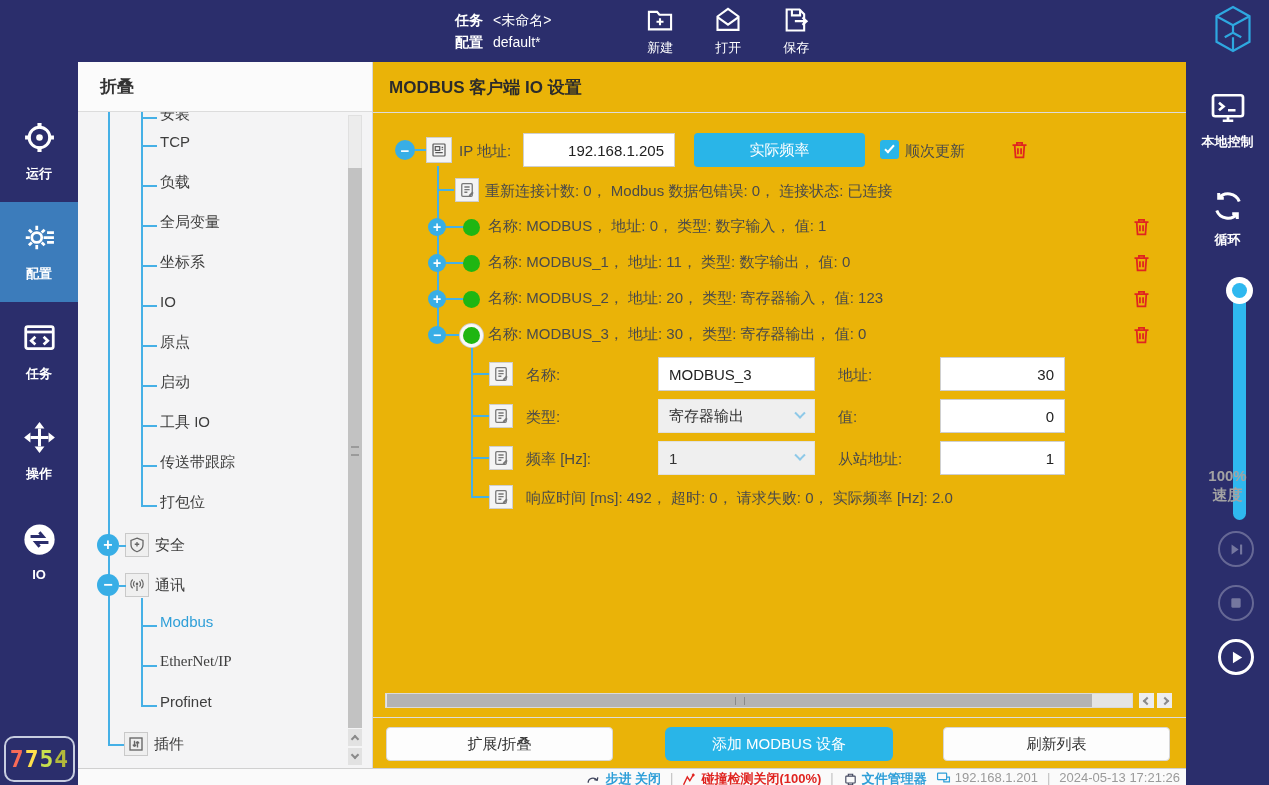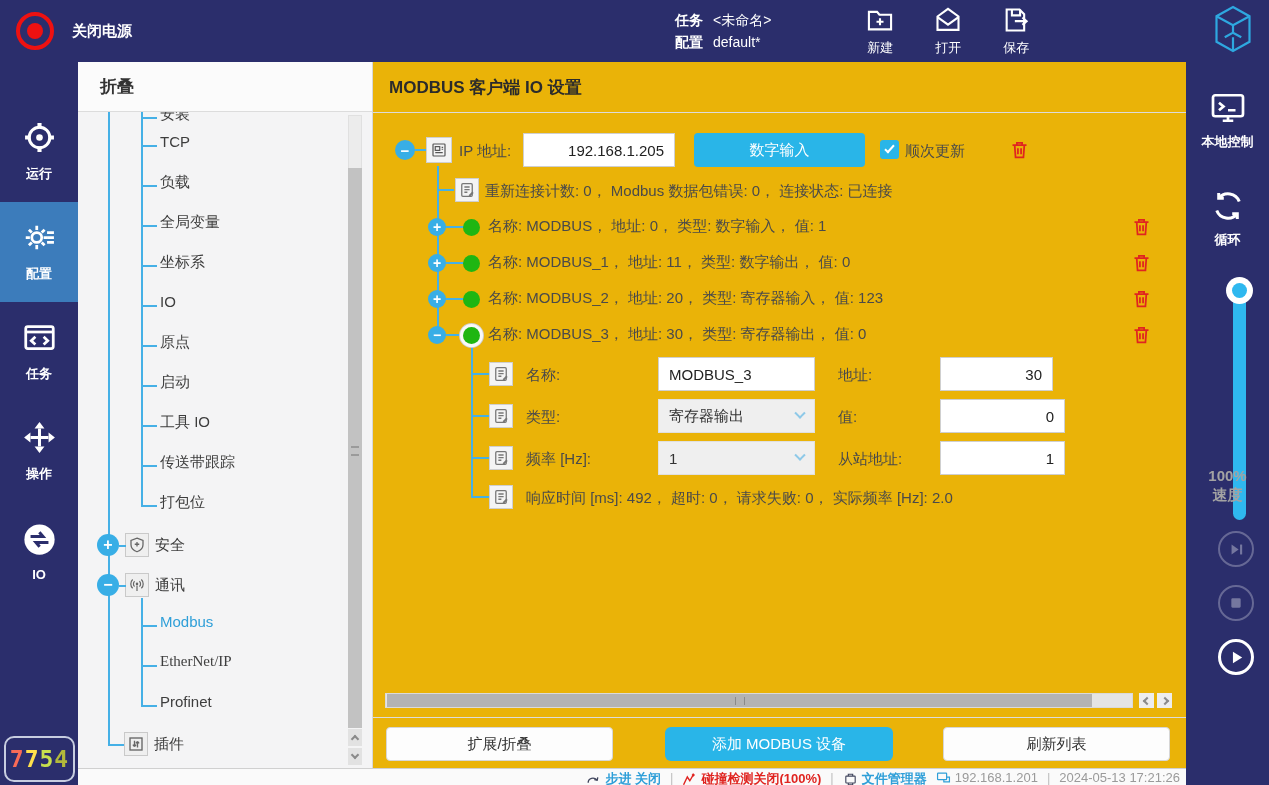--- a/index.html
+++ b/index.html
@@ -99,26 +99,20 @@
   .sb-red  { color:#e02420; font-weight:bold; }
   .sb-gray { color:#9a9a9a; }
   .sb-sep  { color:#c0c0c0; }
 </style>
 </head>
 <body>
 
 <div id="app">
 
   <header id="topbar">
-    <div id="power-cluster">
-      <div id="power-ring">
-          <div id="power-dot"></div>
-        </div>
-      <span id="power-label">关闭电源</span>
-    </div>
     <div id="task-config">
       <div><span class="k">任务</span><span>&lt;未命名&gt;</span></div>
       <div><span class="k">配置</span><span>default*</span></div>
     </div>
     <div id="topbar-actions">
         <div class="tb-action">
           <span><svg viewBox="0 0 24 24" fill="none" stroke="#fff" stroke-width="1.8">
               <path d="M2.5 5h7l2 2.5h10V20h-19z"></path>
               <path d="M12 10.5v6M9 13.5h6"></path>
             </svg></span>
@@ -322,21 +316,21 @@
     <div class="tick abs" style="left:42px; top:87px; width:11px;"></div>
     <div class="iconbox" style="left:53px; top:75px; width:26px; height:26px;">
       <svg viewBox="0 0 24 24" fill="none" stroke="#555" stroke-width="1.6">
           <rect x="4" y="4" width="16" height="16" rx="1"></rect>
           <rect x="7" y="7.5" width="6" height="5"></rect>
           <path d="M15.5 8.5h2M15.5 11h2M7 15.5h10"></path>
         </svg>
     </div>
     <span class="flabel" style="left:86px; top:80px;">IP 地址:</span>
     <input class="txt-input right" style="left: 150px; top: 71px; width: 152px;" value="192.168.1.205">
-    <button class="cyan-btn" style="left:321px; top:71px; width:171px;">数字输入</button>
+    <button class="cyan-btn" style="left:321px; top:71px; width:171px;">实际频率</button>
     <div class="checkbox" style="left:507px; top:78px;">
         <div class="chk"></div>
       </div>
     <span class="flabel" style="left:532px; top:80px;">顺次更新</span>
     <div class="trash" style="left:636px; top:77px;">
       <svg viewBox="0 0 24 24" fill="none" stroke="#e02420" stroke-width="2">
           <path d="M4 7h16M9 7V4.5h6V7M6.5 7l1 14h9l1-14M10.2 10.5v7M13.8 10.5v7"></path>
         </svg>
     </div>
 
@@ -383,21 +377,21 @@
     <div class="iconbox" style="left:116px; top:300px;">
         <svg viewBox="0 0 24 24" fill="none" stroke="#777" stroke-width="1.7">
           <rect x="5" y="3.5" width="14" height="17" rx="1.5"></rect>
           <path d="M8.5 8h7M8.5 11.5h7M8.5 15h4"></path>
           <path d="M15 20l5-5" stroke-width="2.4"></path>
         </svg>
       </div>
     <span class="flabel" style="left:153px; top:304px;">名称:</span>
     <input class="txt-input" style="left: 285px; top: 295px; width: 157px;" value="MODBUS_3">
     <span class="flabel" style="left:465px; top:304px;">地址:</span>
-    <input class="txt-input right" style="left: 567px; top: 295px; width: 113px;" value="30">
+    <input class="txt-input right" style="left: 567px; top: 295px; width: 125px;" value="30">
 
     <div class="iconbox" style="left:116px; top:342px;">
         <svg viewBox="0 0 24 24" fill="none" stroke="#777" stroke-width="1.7">
           <rect x="5" y="3.5" width="14" height="17" rx="1.5"></rect>
           <path d="M8.5 8h7M8.5 11.5h7M8.5 15h4"></path>
           <path d="M15 20l5-5" stroke-width="2.4"></path>
         </svg>
       </div>
     <span class="flabel" style="left:153px; top:346px;">类型:</span>
     <div class="dropdown" style="left:285px; top:337px; width:157px;">

